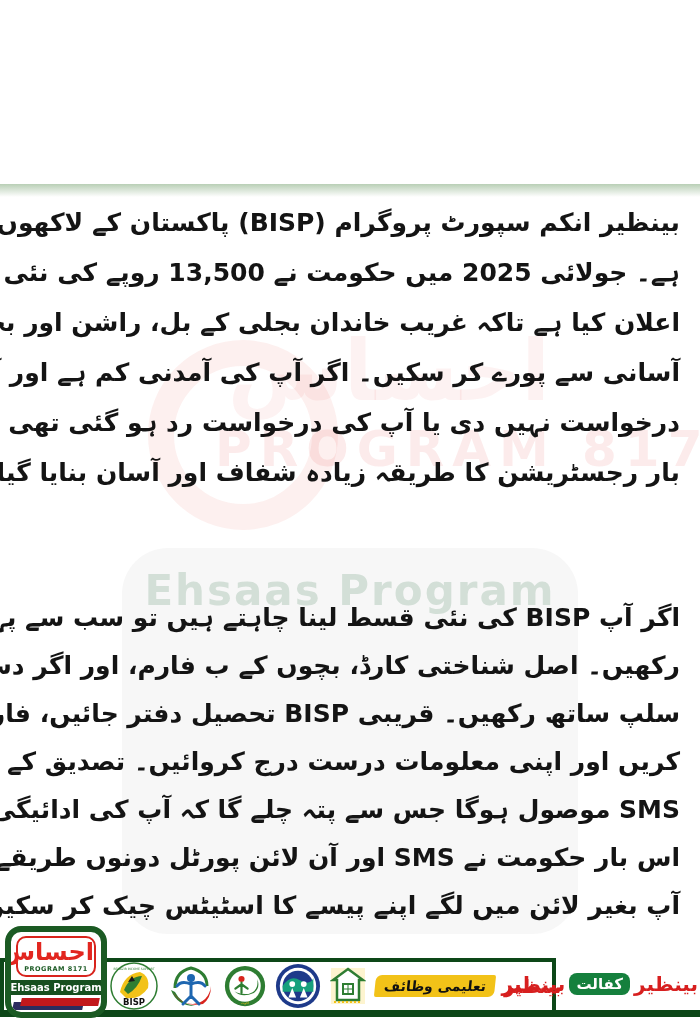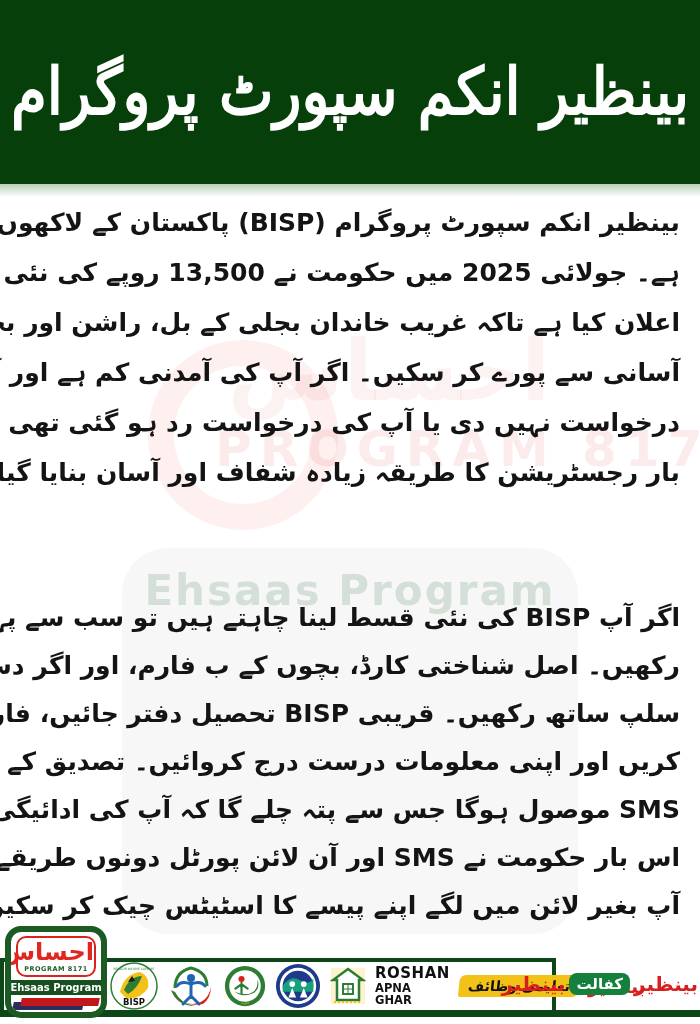--- a/index.html
+++ b/index.html
@@ -128,23 +128,20 @@
   .kafalat-badge {
     background:#15803d; color:#ffffff; font-size:15px; font-weight:bold;
     padding:2px 7px; border-radius:8px; white-space:nowrap;
   }
 </style>
 </head>
 <body>
 
 <div class="page">
 
-  <div class="header">
-    <div class="header-title">بینظیر انکم سپورٹ پروگرام</div>
-  </div>
   <div class="header-fade"></div>
 
   <div class="wm wm-ring"></div>
   <div class="wm wm-ehsaas">احساس</div>
   <div class="wm wm-program">PROGRAM 8171</div>
   <div class="wm wm-card"></div>
   <div class="wm wm-ehsaas-program">Ehsaas Program</div>
 
   <div class="para para-1">
     <div class="tline">بینظیر انکم سپورٹ پروگرام (BISP) پاکستان کے لاکھوں غریب گھرانوں کی امید</div>
@@ -208,24 +205,20 @@
       <rect x="1" y="2" width="34" height="36" fill="#fdf4cf"></rect>
       <path d="M18 3 L33 14 L29 14 L29 34 L7 34 L7 14 L3 14 Z" fill="#ffffff" stroke="#2e7d32" stroke-width="2.5"></path>
       <rect x="12" y="17" width="12" height="12" fill="#2e7d32"></rect>
       <rect x="14" y="19" width="3.5" height="3.5" fill="#ffffff"></rect>
       <rect x="18.5" y="19" width="3.5" height="3.5" fill="#ffffff"></rect>
       <rect x="14" y="23.5" width="3.5" height="3.5" fill="#ffffff"></rect>
       <rect x="18.5" y="23.5" width="3.5" height="3.5" fill="#ffffff"></rect>
       <path d="M4 36 h28" stroke="#f2c218" stroke-width="2" stroke-dasharray="2 2"></path>
     </svg>
 
-    <div class="roshan-label">
-      <div class="roshan-l1">ROSHAN</div>
-      <div class="roshan-l2">APNA GHAR</div>
-    </div>
 
     <div class="taleemi-badge">تعلیمی وظائف</div>
 
     <div class="benazir-inband">بینظیر</div>
   </div>
 
   <div class="footer-right">
     <div class="benazir-big">بینظیر</div>
     <div class="kafalat-badge">کفالت</div>
     <div class="benazir-big">بینظیر</div>

